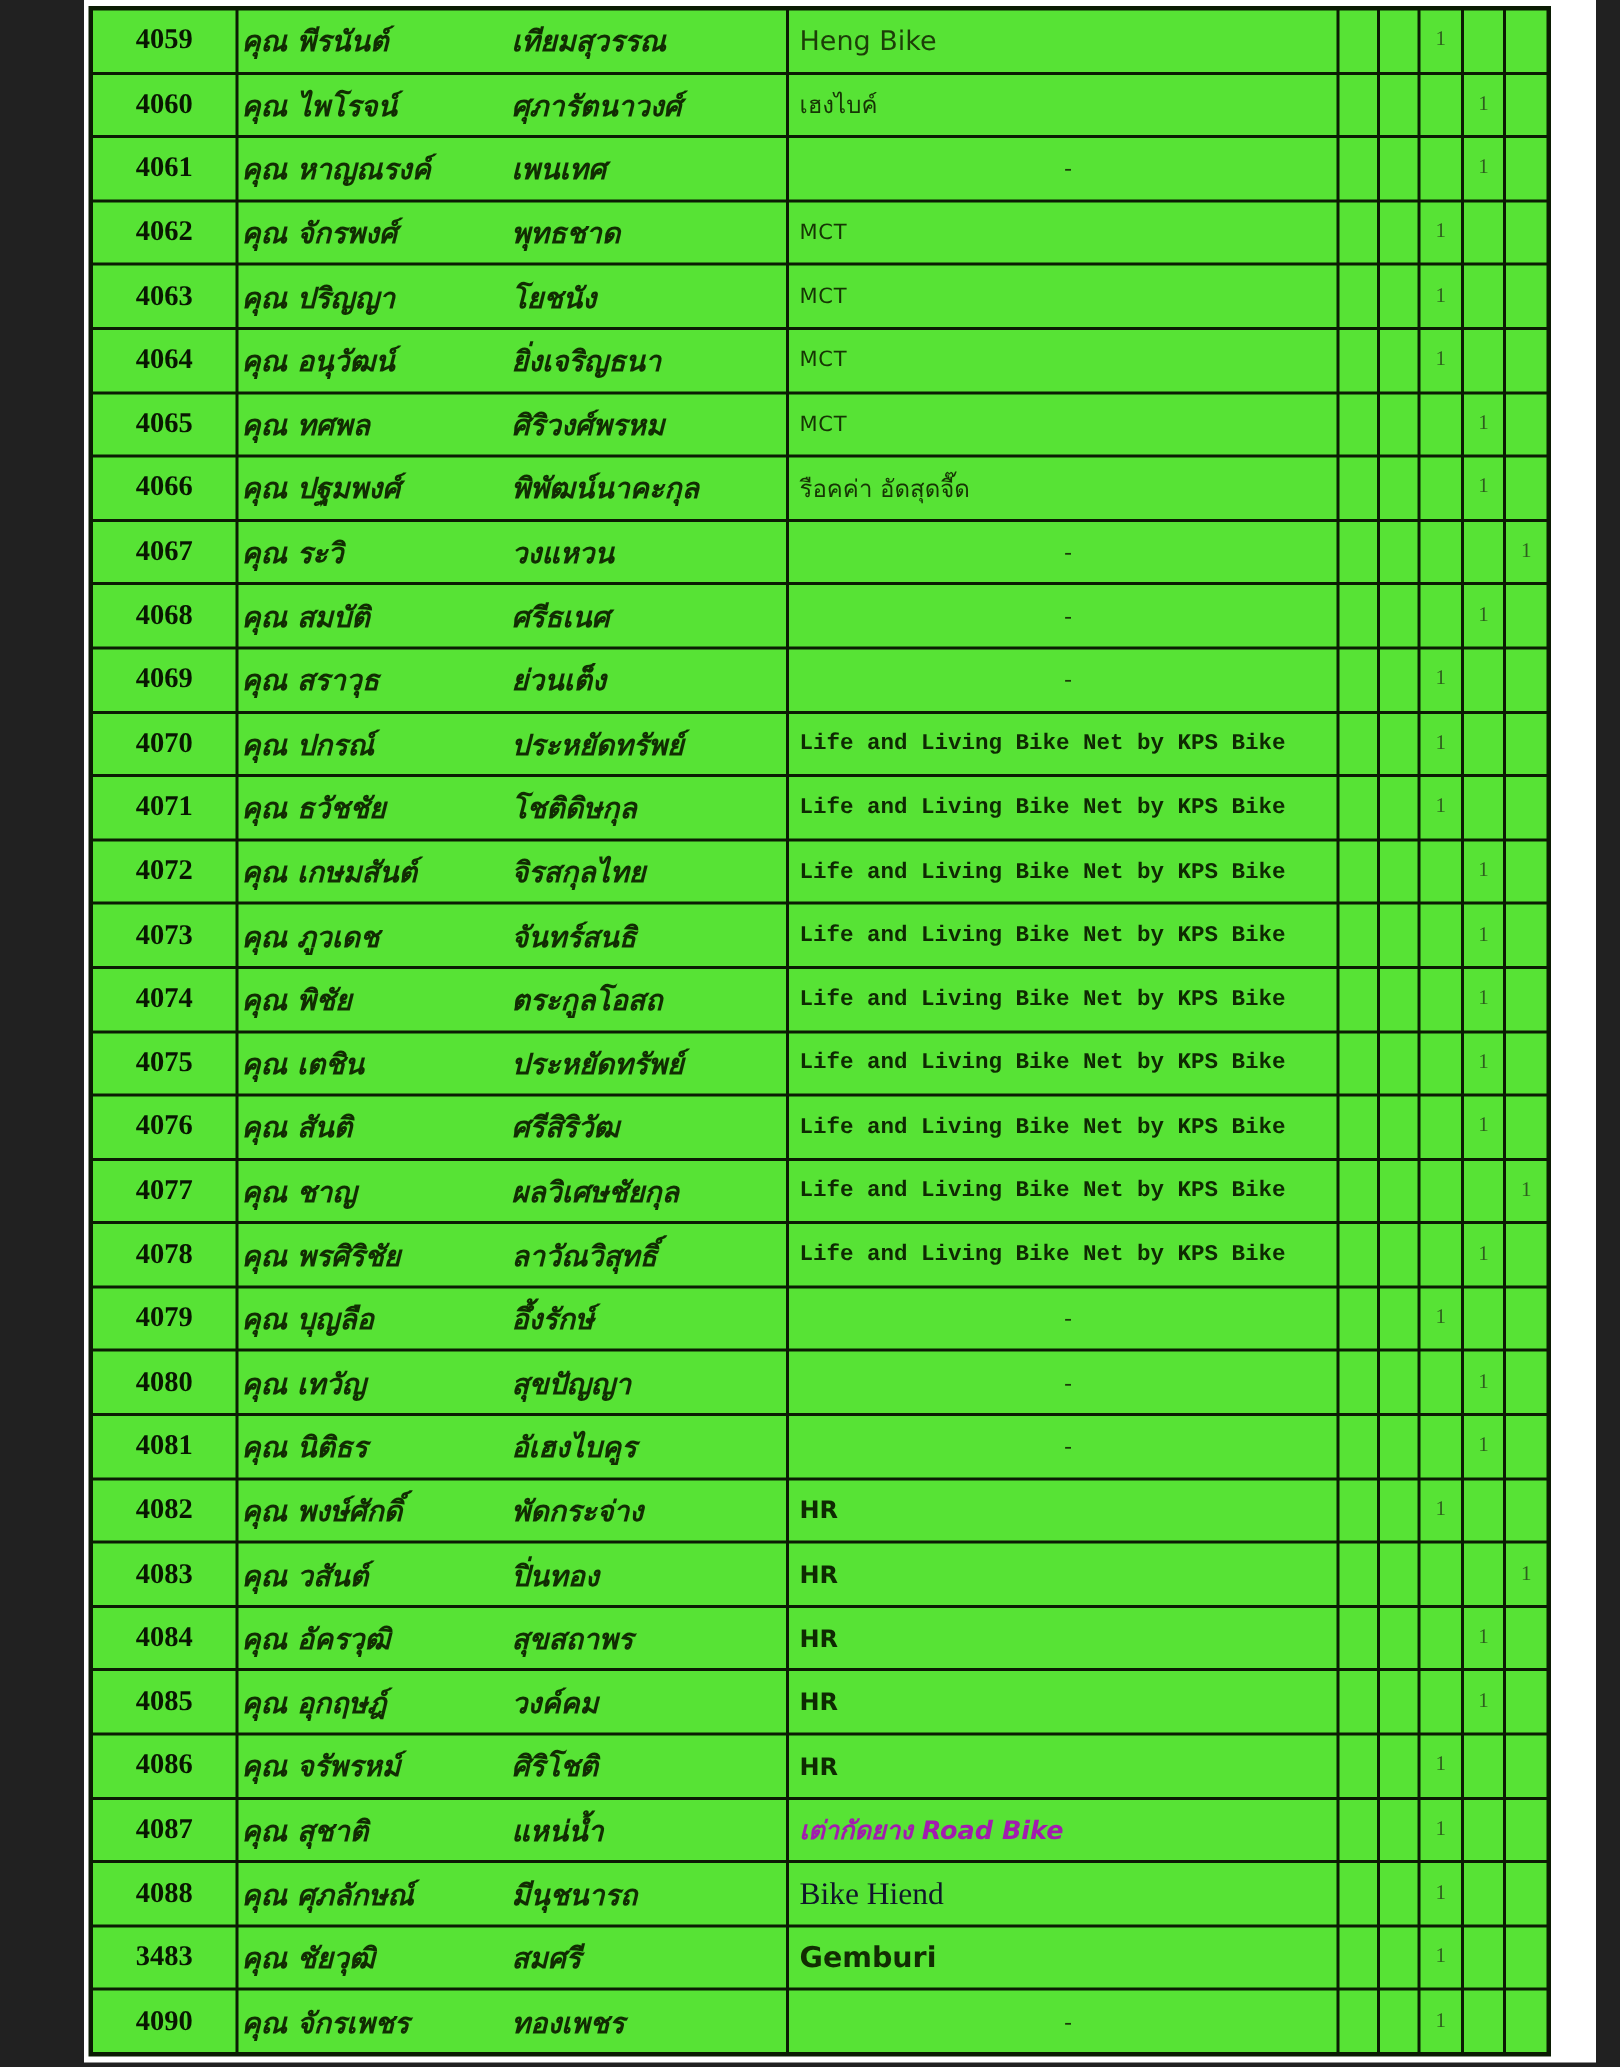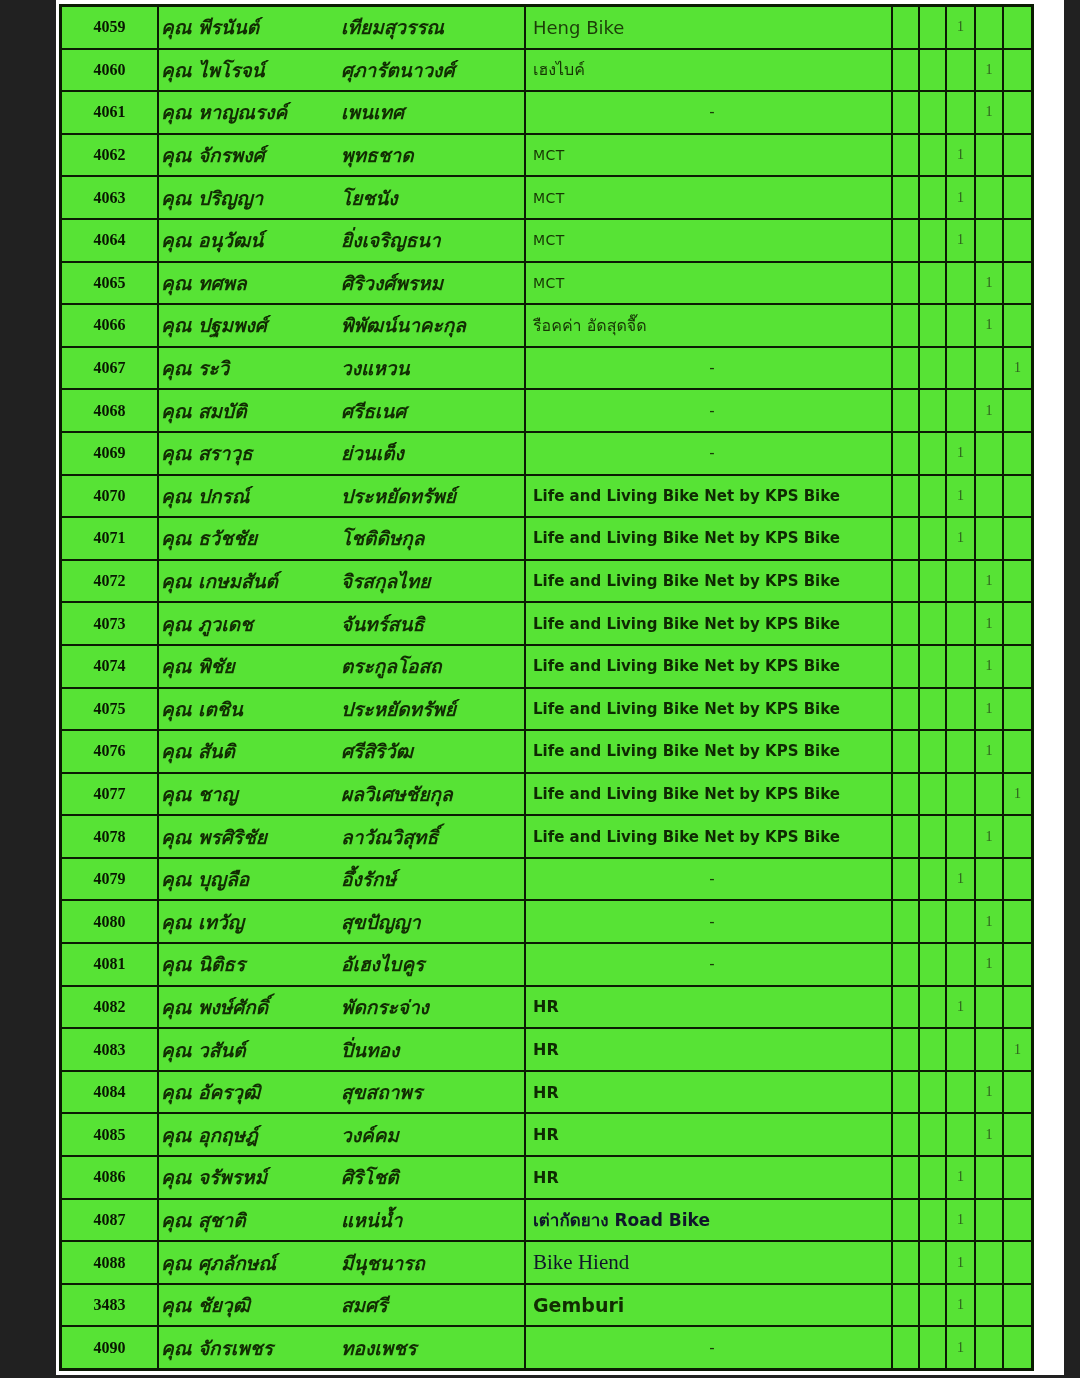--- a/index.html
+++ b/index.html
@@ -24,37 +24,37 @@
   }
   .cell{
     background:#57e335;
     display:flex;align-items:center;
     overflow:hidden;white-space:nowrap;
     color:#112d02;
   }
   .cell.id{
     justify-content:center;
     font-family:"Liberation Serif","DejaVu Serif",serif;
-    font-weight:bold;font-size:16px;color:#08170...
+    font-weight:bold;font-size:19px;color:#08170...
   }
   .cell.id{color:#081701;}
   .cell.name{
     position:relative;padding-left:2px;
     font-style:italic;font-weight:600;font-size:19px;
   }
   .cell.name .last{
     position:absolute;left:182px;top:50%;transform:translateY(-50%);text-align:center;
   }
   .cell.team{padding-left:7px;}
   .team-en{font-size:18px;color:#1c3e08;}
   .team-th{font-size:16px;color:#163504;}
   .team-mct{font-size:14px;letter-spacing:.5px;color:#163504;}
-  .team-kps{font-size:15px;font-weight:bold;color:#0e2a02;}
+  .team-kps{font-size:15px;font-weight:bold;color:#0e2a02;font-family:Liberation Mono, monospace;}
   .team-hr{font-size:16px;font-weight:bold;color:#0e2a02;}
-  .team-italic{font-size:17px;font-weight:600;color:#0f172a;}
+  .team-italic{font-size:17px;font-style:italic;font-weight:600;color:#a21caf;}
   .team-serif{font-family:"Liberation Serif","DejaVu Serif",serif;font-size:21px;color:#0f172a;}
   .team-gem{font-size:19px;font-weight:600;color:#112d02;}
   .team-dash{justify-content:center;padding-left:0;font-size:15px;color:#1a3a08;}
   .cell.mark{
     justify-content:center;
     font-family:"Liberation Serif","DejaVu Serif",serif;
     font-size:14px;color:#2e5e1e;
   }
 </style>
 </head>

